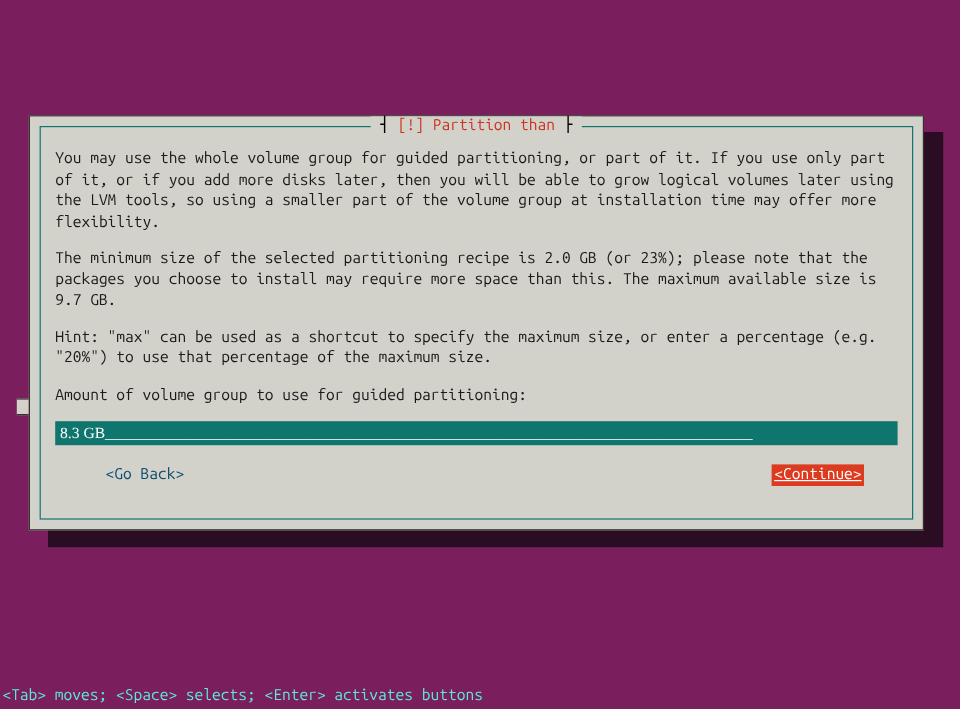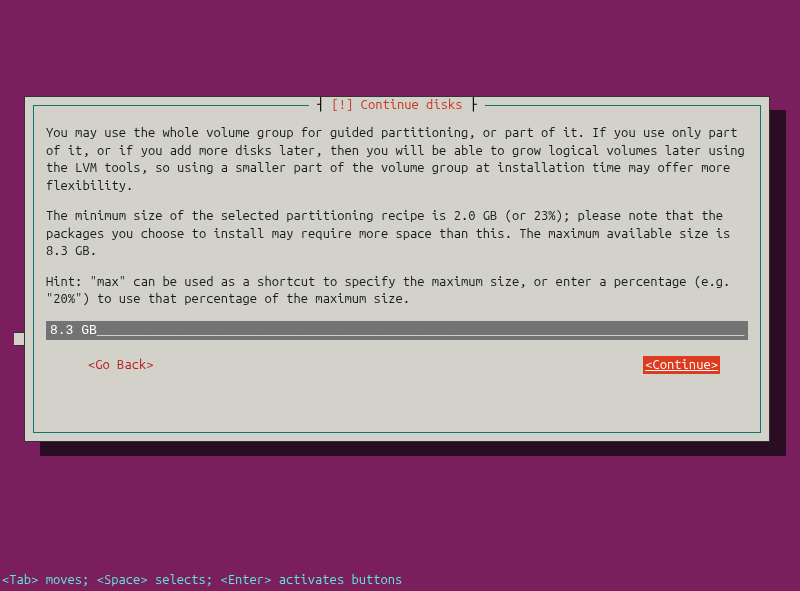--- a/index.html
+++ b/index.html
@@ -60,43 +60,43 @@
     .dialog-content {
       padding: 18px 12px 10px 12px;
       color: #1a1a1a;
       line-height: 1.35;
     }
     .para {
       margin-bottom: 13px;
       white-space: pre-wrap;
     }
     .input-row {
-      background: #737373;
+      background: #0f766e;
       color: #ffffff;
       padding: 1px 4px;
       margin: 6px 0 16px 0;
-      font-family: Liberation Mono, monospace;
+      font-family: Liberation Serif, serif;
       width: 100%;
       overflow: hidden;
       white-space: nowrap;
     }
     .input-value {
       color: #ffffff;
     }
     .input-fill {
       color: #ffffff;
       letter-spacing: 0;
     }
     .button-row {
       display: flex;
       justify-content: space-between;
       padding: 0 28px 0 42px;
     }
     .btn-back {
-      color: #b91c1c;
+      color: #0c4a6e;
     }
     .btn-continue {
       background: #dd3b1f;
       color: #ffffff;
       padding: 0 2px;
       text-decoration: underline;
     }
     .statusbar {
       position: absolute;
       left: 2px;
@@ -116,27 +116,28 @@
     }
   </style>
 </head>
 <body>
 
 <div class="left-stub"></div>
 <div class="dialog-shadow"></div>
 
 <div class="dialog">
   <div class="dialog-title">
-    <span>┤ </span><span class="dialog-title-mark">[!]</span><span> </span><span class="dialog-title-text">Continue disks</span><span> ├</span>
+    <span>┤ </span><span class="dialog-title-mark">[!]</span><span> </span><span class="dialog-title-text">Partition than</span><span> ├</span>
   </div>
   <div class="dialog-inner">
     <div class="dialog-content">
       <div class="para">You may use the whole volume group for guided partitioning, or part of it. If you use only part of it, or if you add more disks later, then you will be able to grow logical volumes later using the LVM tools, so using a smaller part of the volume group at installation time may offer more flexibility.</div>
-      <div class="para">The minimum size of the selected partitioning recipe is 2.0 GB (or 23%); please note that the packages you choose to install may require more space than this. The maximum available size is 8.3 GB.</div>
+      <div class="para">The minimum size of the selected partitioning recipe is 2.0 GB (or 23%); please note that the packages you choose to install may require more space than this. The maximum available size is 9.7 GB.</div>
       <div class="para">Hint: "max" can be used as a shortcut to specify the maximum size, or enter a percentage (e.g. "20%") to use that percentage of the maximum size.</div>
+      <div class="para">Amount of volume group to use for guided partitioning:</div>
       <div class="input-row"><span class="input-value">8.3 GB</span><span class="input-fill">___________________________________________________________________________________</span></div>
       <div class="button-row">
         <span class="btn-back">&lt;Go Back&gt;</span>
         <span class="btn-continue">&lt;Continue&gt;</span>
       </div>
     </div>
   </div>
 </div>
 
 <div class="statusbar">&lt;Tab&gt; moves; &lt;Space&gt; selects; &lt;Enter&gt; activates buttons</div>

